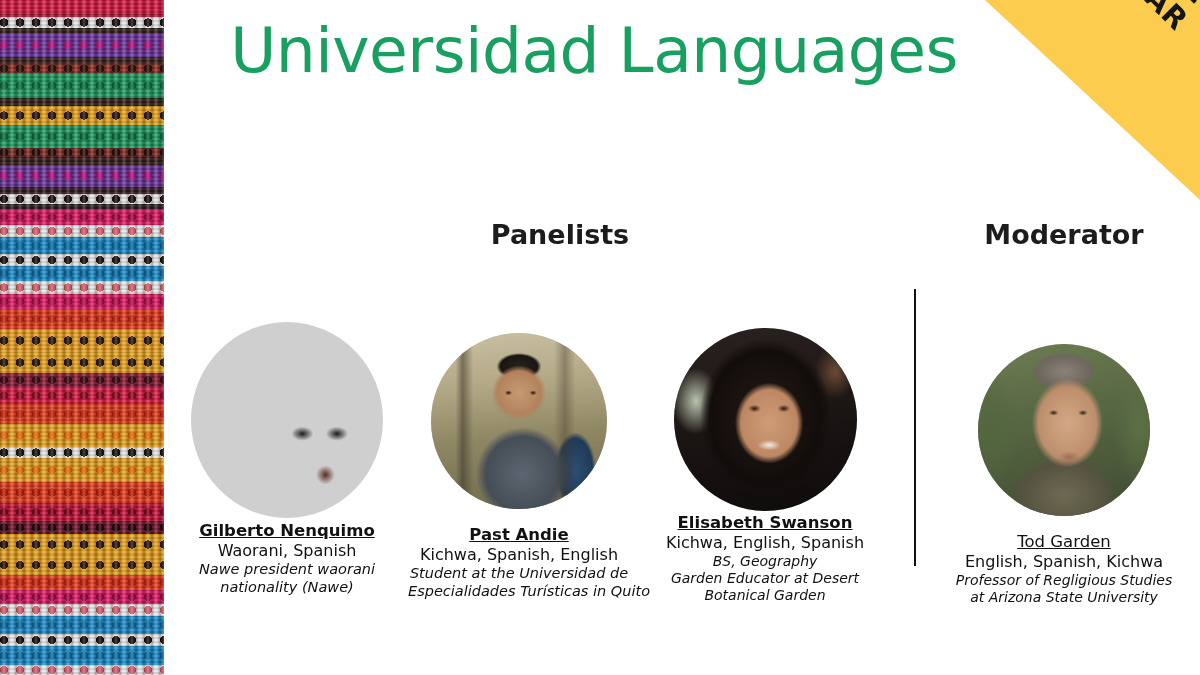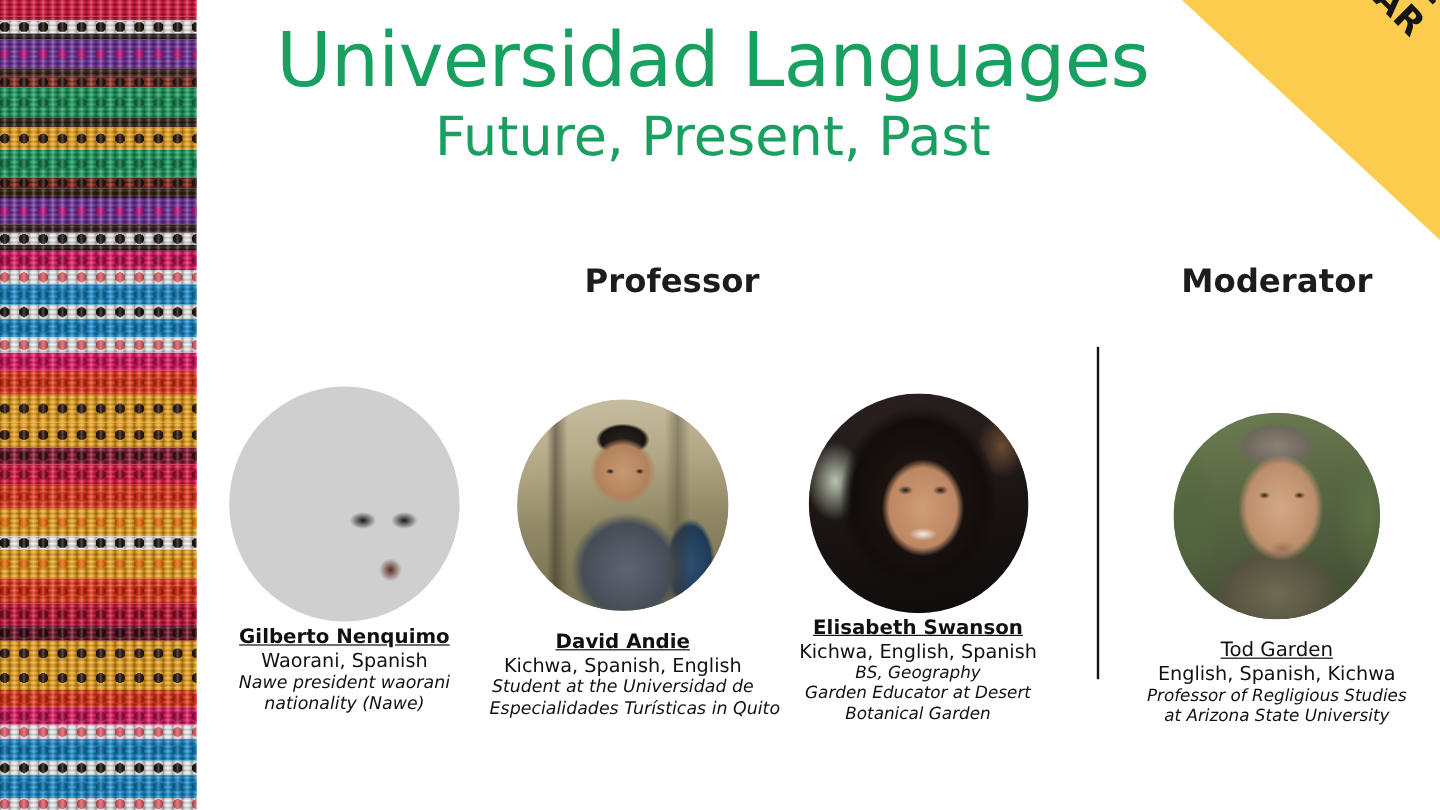--- a/index.html
+++ b/index.html
@@ -386,24 +386,23 @@
   <div id="corner-banner">
     <div class="tri" style="background: rgb(252, 204, 78);"></div>
     <div class="btext">
       <span>JOIN THE</span>
       <span>WEBINAR</span>
     </div>
   </div>
 
   <div id="title-block">
     <div id="main-title" style="color: rgb(23, 160, 95);">Universidad Languages</div>
-    <div id="sub-title" style="color: rgb(23, 160, 95);">Future, Present, Past</div>
-  </div>
-
-  <div class="section-heading" id="heading-panelists" style="color: rgb(28, 28, 28);">Professor</div>
+  </div>
+
+  <div class="section-heading" id="heading-panelists" style="color: rgb(28, 28, 28);">Panelists</div>
   <div class="section-heading" id="heading-moderator" style="color: rgb(28, 28, 28);">Moderator</div>
 
   <div id="divider" style="background: rgb(17, 17, 17);"></div>
 
   <div class="person" id="person-0">
     <div class="avatar">
       <div class="ph ph-gilberto"></div>
     </div>
     <div class="caption">
       <div class="pname">Gilberto Nenquimo</div>
@@ -413,21 +412,21 @@
         <span class="line">nationality (Nawe)</span>
       </div>
     </div>
   </div>
 
   <div class="person" id="person-1">
     <div class="avatar">
       <div class="ph ph-david"></div>
     </div>
     <div class="caption">
-      <div class="pname">David Andie</div>
+      <div class="pname">Past Andie</div>
       <div class="plangs">Kichwa, Spanish, English</div>
       <div class="prole">
         <span class="line">Student at the Universidad de</span>
         <span class="line">Especialidades Turísticas in Quito</span>
       </div>
     </div>
   </div>
 
   <div class="person" id="person-2">
     <div class="avatar">

